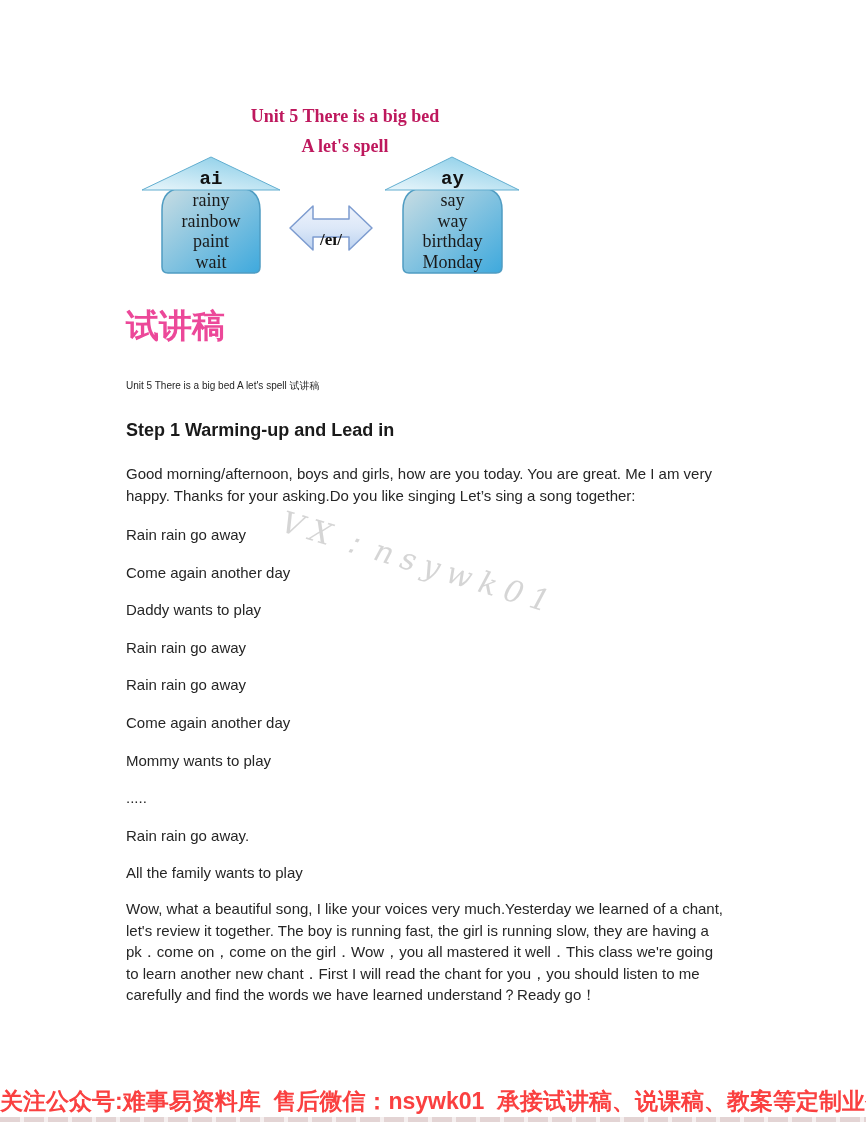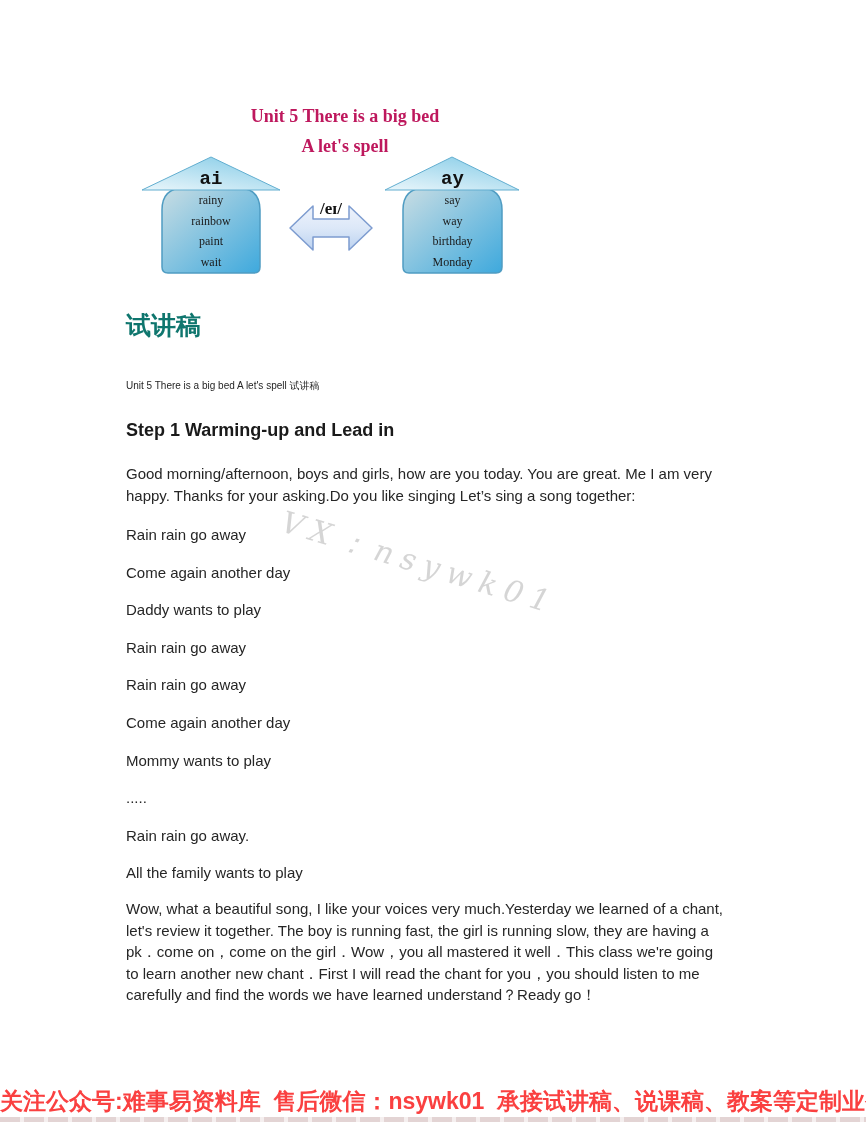--- a/index.html
+++ b/index.html
@@ -15,37 +15,37 @@
   }
   .fig-title1{top:106px;}
   .fig-title2{top:136px;}
   
   .house-label{
     text-align:center;font-family:Liberation Mono, monospace;
     font-weight:bold;font-size:19px;color:#111;line-height:20px;
   }
   .house-words{
     text-align:center;font-family:"Liberation Serif",serif;
-    font-size:12px;color:#1a1a1a;line-height:20.5px;
+    font-size:18px;color:#1a1a1a;line-height:20.5px;
   }
   .phoneme{
-    left:292px;top:199px;width:78px;text-align:center;
+    left:292px;top:230px;width:78px;text-align:center;
     font-family:"Liberation Serif",serif;font-weight:bold;font-size:17px;color:#111;
   }
   
   .watermark{
     left:288px;top:502px;transform:rotate(17deg);transform-origin:left top;
     font-family:"DejaVu Serif",serif;font-style:italic;font-size:30px;
     letter-spacing:8px;color:#c8c8c8;opacity:.75;white-space:nowrap;
     pointer-events:none;
   }
   
   .heading-cn{
     left:126px;top:305px;font-family:"DejaVu Serif",serif;
-    font-weight:bold;font-size:25px;color:#0f766e;line-height:42px;
+    font-weight:bold;font-size:33px;color:#ec4899;line-height:42px;
   }
   .subtitle{left:126px;top:375px;font-size:10px;line-height:21px;}
   .step-heading{
     left:126px;top:418px;font-weight:bold;font-size:18px;color:#1a1a1a;line-height:24px;
   }
   .intro{left:126px;top:463px;width:602px;font-size:15px;line-height:21.5px;}
   .chant{left:126px;top:524px;width:602px;font-size:15px;}
   .chant-line{line-height:21px;margin:0 0 16.6px 0;}
   .closing{left:126px;top:898px;width:602px;font-size:15px;line-height:21.6px;}
   

